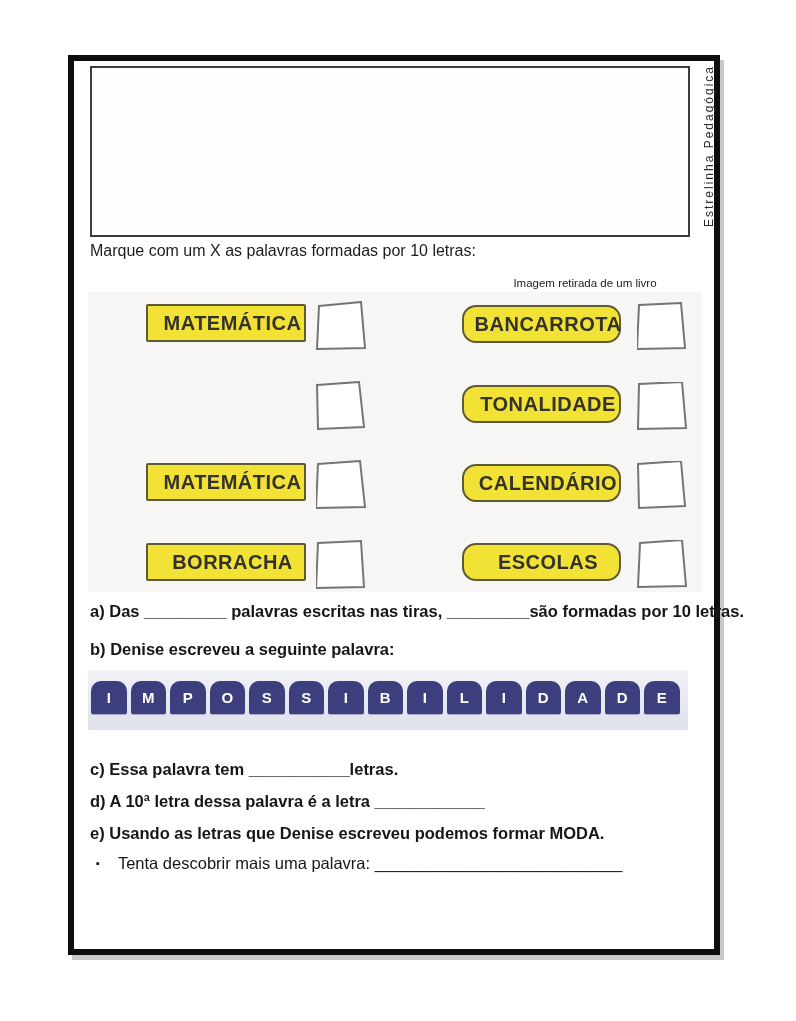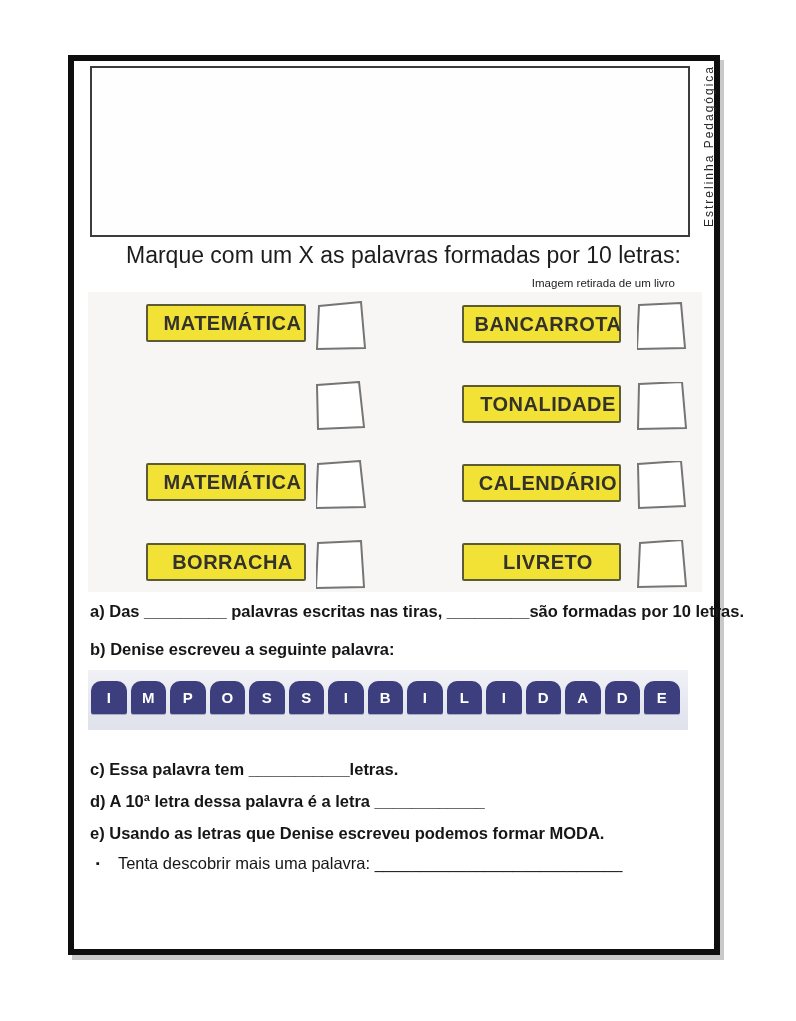--- a/index.html
+++ b/index.html
@@ -25,43 +25,43 @@
     background:#fefefe;
   }
   .vertical-credit{
     position:absolute;left:709px;top:146px;
     transform:translate(-50%,-50%) rotate(-90deg);
     white-space:nowrap;
     font-size:12px;letter-spacing:2px;color:#2a2a2a;
   }
   .instruction{
     position:absolute;left:90px;top:242px;
-    font-size:23px;color:#1c1c1c;margin-left:36px;
+    font-size:16px;color:#1c1c1c;
   }
   .image-credit{
     position:absolute;left:495px;top:277px;width:180px;
-    text-align:right;font-size:11.5px;color:#222;
+    text-align:center;font-size:11.5px;color:#222;
   }
   .scan-area{
     position:absolute;left:88px;top:292px;width:614px;height:300px;
     background:#f7f6f4;
   }
   .strip{
     position:absolute;
     background:#f2e235;
     border:2px solid #5c5b33;
     box-sizing:border-box;
     border-radius:2px;
     display:flex;align-items:center;justify-content:center;
     font-weight:bold;font-size:20px;color:#33322b;
     letter-spacing:0.5px;
     padding-left:13px;
   }
   .strip.left{left:146px;width:160px;height:38px;}
-  .strip.right{left:462px;width:159px;height:38px;}
+  .strip.right{left:462px;width:159px;height:38px;border-radius:14px;}
   .checkbox{position:absolute;width:50px;height:50px;}
   .checkbox.cleft{left:316px;}
   .checkbox.cright{left:637px;}
   .checkbox svg{width:100%;height:100%;display:block;}
   .checkbox polygon{fill:#ffffff;stroke:#757575;stroke-width:2;}
   .qline{
     position:absolute;left:90px;width:620px;
     font-size:16.5px;color:#161616;white-space:nowrap;font-weight:bold;
   }
   .tile-band{
@@ -141,21 +141,21 @@
         <polygon points="1,3 44,0 48,45 2,47"></polygon>
       </svg>
   </div>
 
   <div class="strip left" style="top:543px">BORRACHA</div>
   <div class="checkbox cleft" style="top:540px">
     <svg viewBox="0 0 50 50">
         <polygon points="2,3 45,1 48,47 0,48"></polygon>
       </svg>
   </div>
-  <div class="strip right" style="top:543px">LIVRETO</div>
+  <div class="strip right" style="top:543px">ESCOLAS</div>
   <div class="checkbox cright" style="top:540px">
     <svg viewBox="0 0 50 50">
         <polygon points="3,3 45,0 49,46 1,47"></polygon>
       </svg>
   </div>
 
   <div class="qline" style="top:602px">a) Das _________  palavras escritas nas tiras, _________são  formadas por 10 letras.</div>
   <div class="qline" style="top:640px">b) Denise  escreveu  a  seguinte  palavra:</div>
 
   <div class="tile-band">

